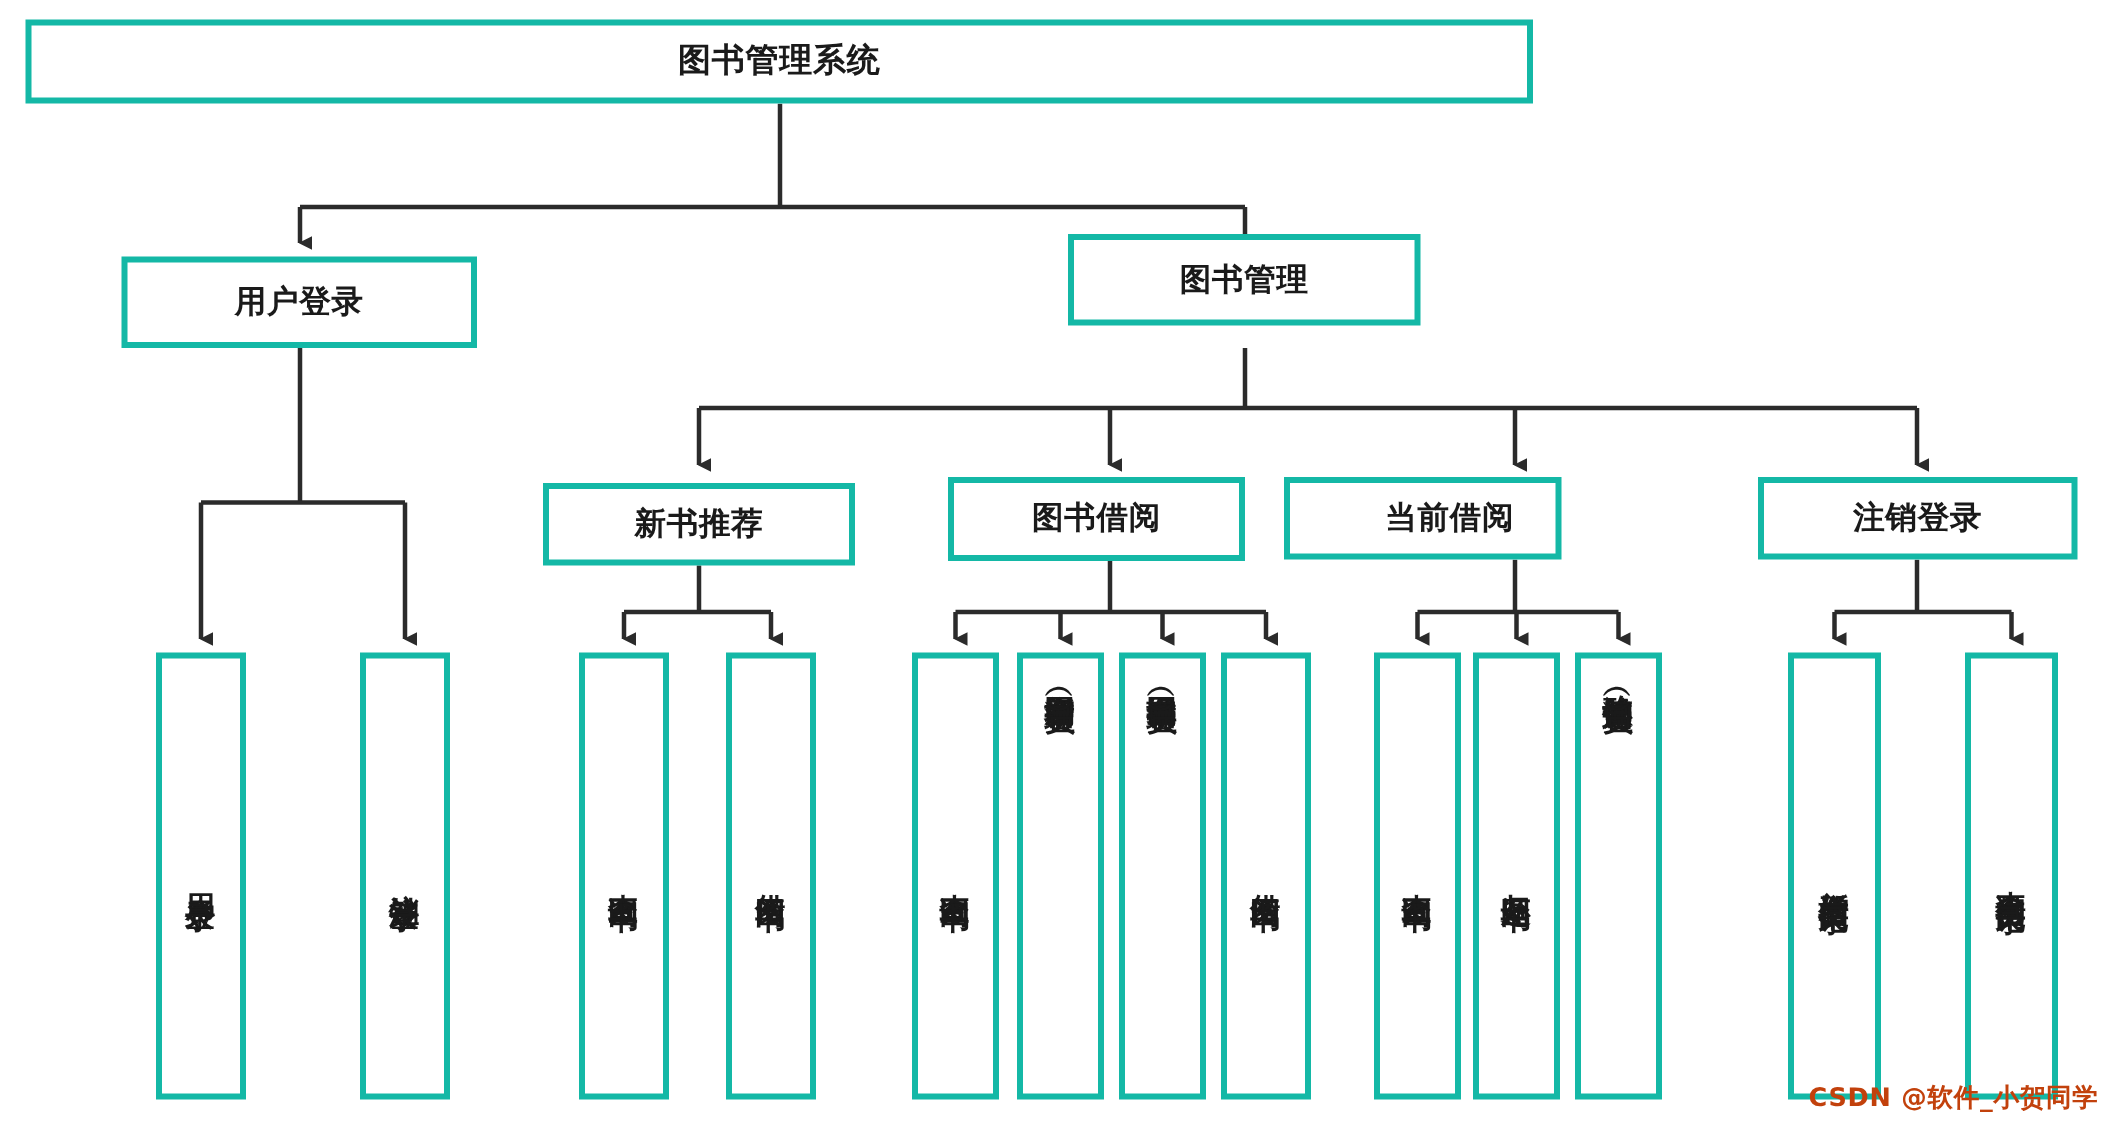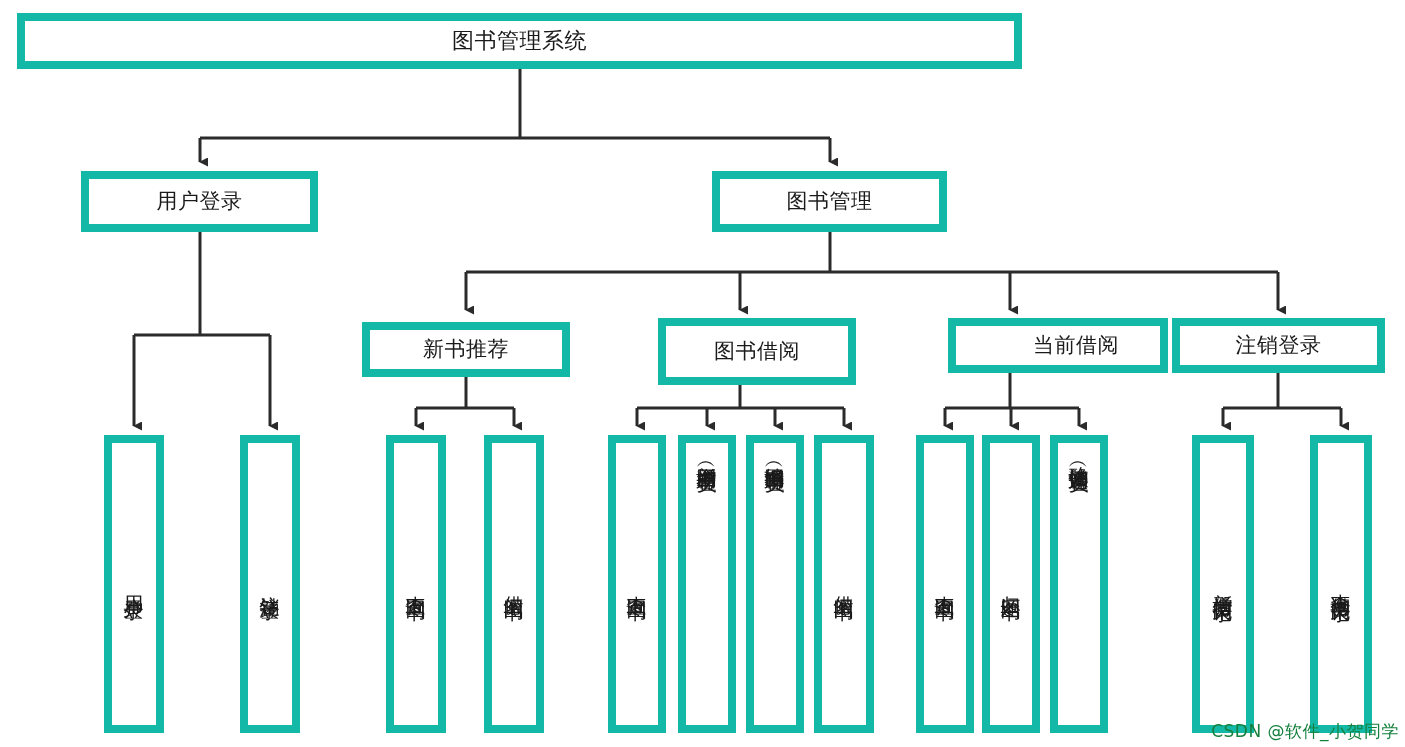--- a/index.html
+++ b/index.html
@@ -23,26 +23,27 @@
     position: absolute;
     left: 0;
     top: 0;
     width: 1405px;
     height: 747px;
     pointer-events: none;
   }
   .node {
     position: absolute;
     box-sizing: border-box;
-    border: 8px solid #14b8a6;
+    border: 4px solid #14b8a6;
     background: #ffffff;
     display: flex;
     align-items: center;
     justify-content: center;
     overflow: hidden;
+    font-weight: bold;
   }
   .node .label {
     color: #1a1a1a;
     text-align: center;
     line-height: 1.12;
     white-space: pre;
   }
   .node.horizontal .label {
     font-size: 21px;
     letter-spacing: 0.5px;
@@ -63,23 +64,24 @@
     letter-spacing: 1px;
   }
   .node.root .label {
     font-size: 22px;
   }
   .watermark {
     position: absolute;
     right: 6px;
     bottom: 4px;
     font-size: 17px;
-    color: #15803d;
+    color: #c2410c;
     letter-spacing: 0.5px;
     white-space: nowrap;
+    font-weight: bold;
   }
 </style>
 </head>
 <body>
 
 <div id="diagram-root">
 
   <svg class="connectors" viewBox="0 0 1405 747">
     <defs>
       <marker id="arrowhead" markerWidth="9" markerHeight="9" refX="4.5" refY="8" orient="auto" markerUnits="userSpaceOnUse">
@@ -130,31 +132,31 @@
     </g>
   </svg>
 
   <div class="node root horizontal" style="left:17px; top:13px; width:1005px; height:56px;">
     <span class="label">图书管理系统</span>
   </div>
 
   <div class="node horizontal" style="left:81px; top:171px; width:237px; height:61px;">
     <span class="label">用户登录</span>
   </div>
-  <div class="node horizontal" style="left:712px; top:171px; width:235px; height:61px;">
+  <div class="node horizontal" style="left:712px; top:156px; width:235px; height:61px;">
     <span class="label">图书管理</span>
   </div>
 
   <div class="node horizontal" style="left:362px; top:322px; width:208px; height:55px;">
     <span class="label">新书推荐</span>
   </div>
-  <div class="node horizontal" style="left:632px; top:318px; width:198px; height:67px;margin-left:26px;">
+  <div class="node horizontal" style="left:632px; top:318px; width:198px; height:56px;">
     <span class="label">图书借阅</span>
   </div>
-  <div class="node horizontal" style="left:948px; top:318px; width:220px; height:55px;padding-left:36px;">
+  <div class="node horizontal" style="left:856px; top:318px; width:185px; height:55px;padding-left:36px;">
     <span class="label">当前借阅</span>
   </div>
   <div class="node horizontal" style="left:1172px; top:318px; width:213px; height:55px;">
     <span class="label">注销登录</span>
   </div>
 
   <div class="node vertical" style="left:104px; top:435px; width:60px; height:298px; align-items:center; padding-top:0;">
     <span class="label">用户登录</span>
   </div>
   <div class="node vertical" style="left:240px; top:435px; width:60px; height:298px; align-items:center; padding-top:0;">

